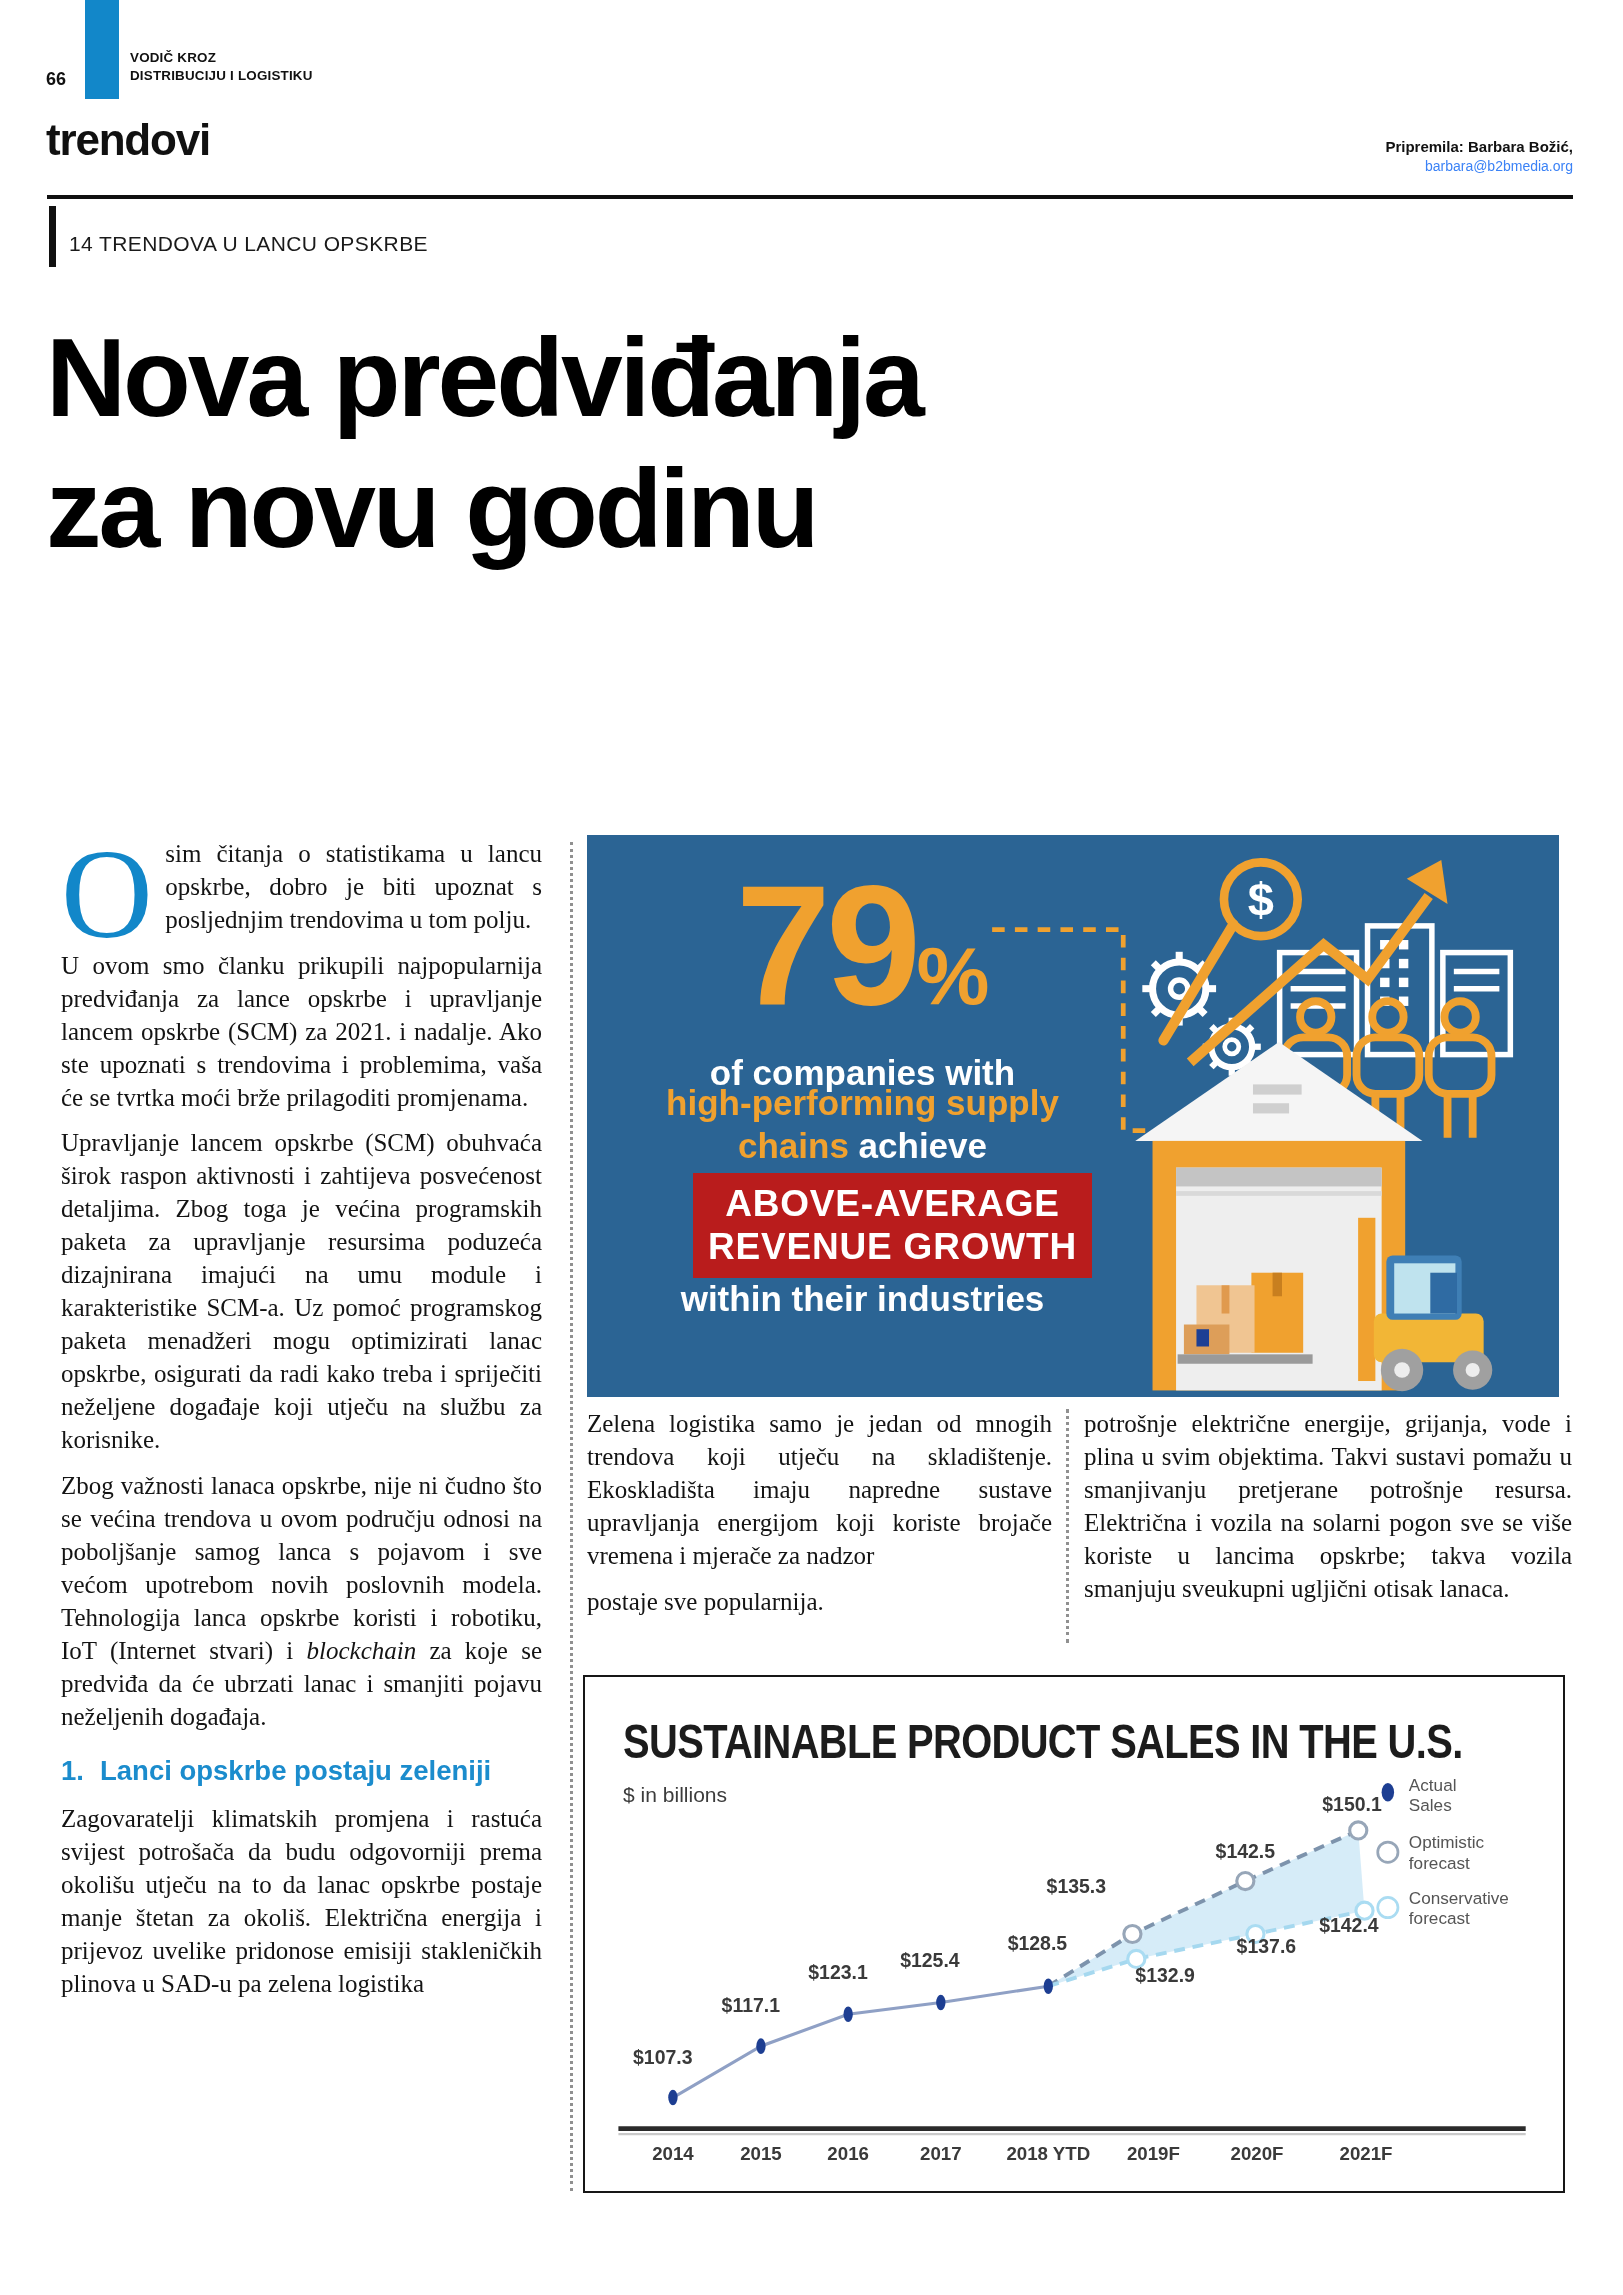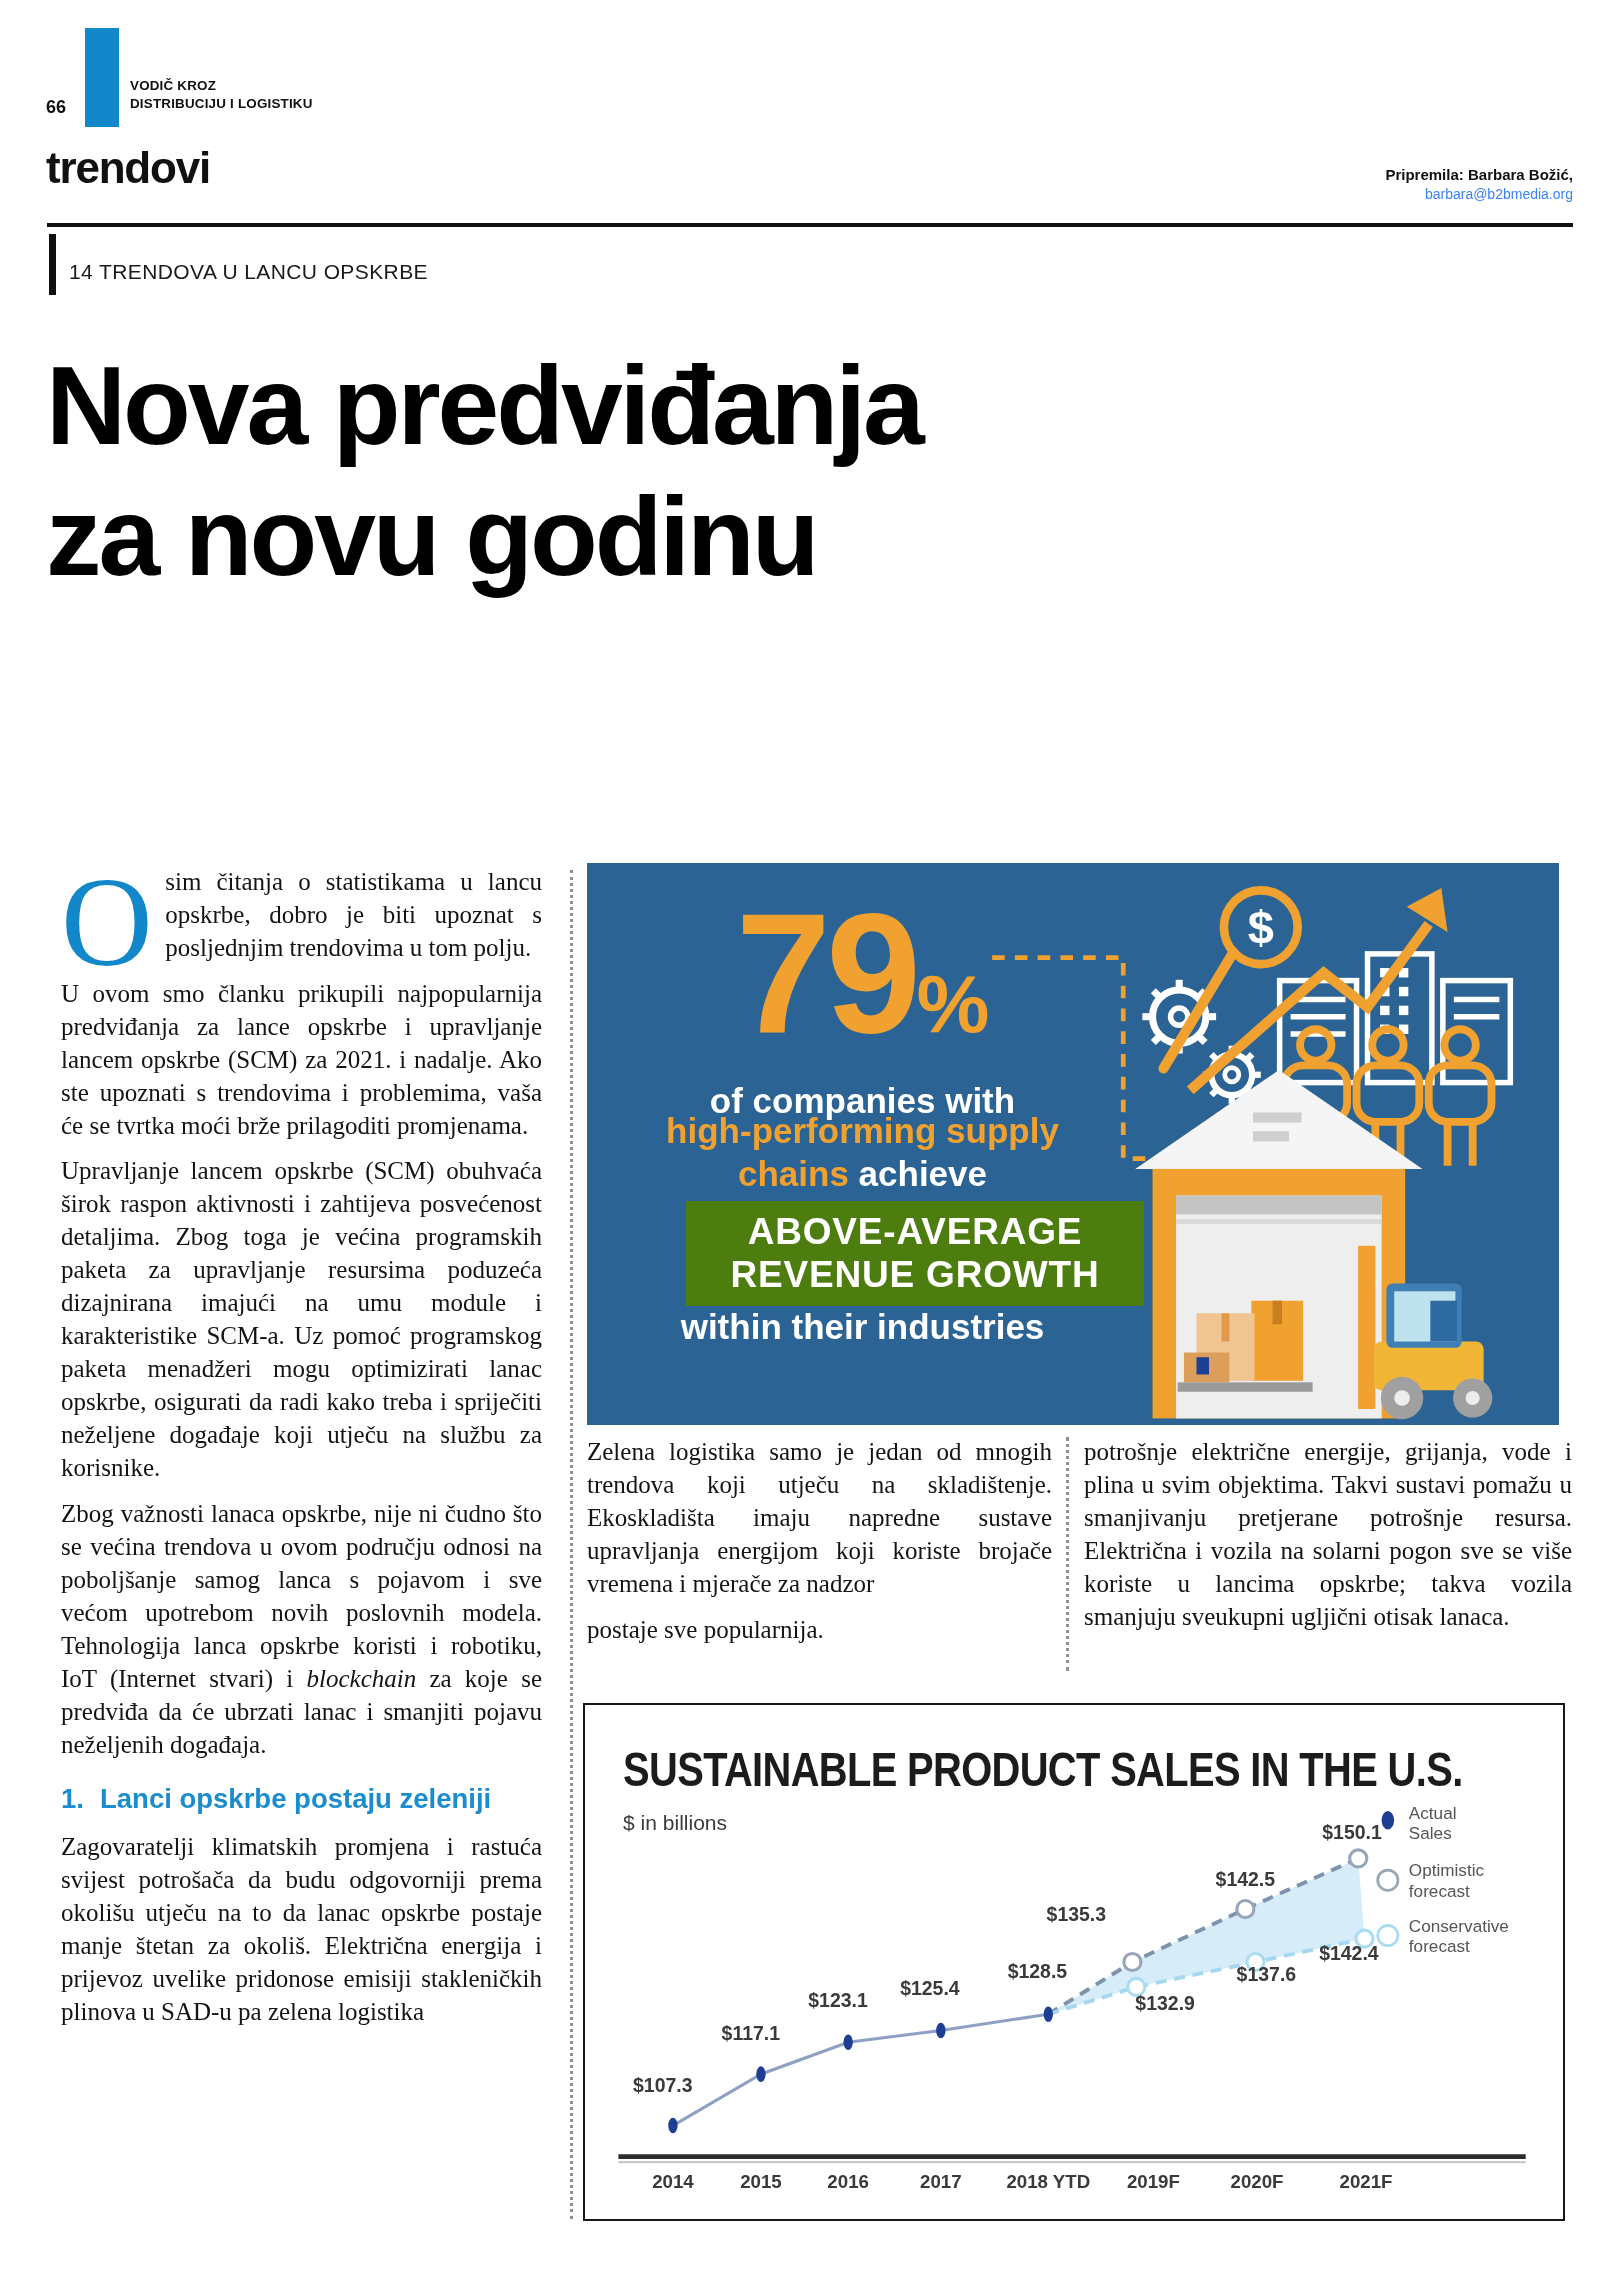--- a/index.html
+++ b/index.html
@@ -1,21 +1,21 @@
 <!DOCTYPE html>
 <html style="font-size:12.6px"><head>
 <meta charset="utf-8">
 <style>
   html,body { margin:0; padding:0; background:#e8e8e8; }
   .page {
     position:relative; width:1623px; height:2295px; margin:0 auto;
     background:#ffffff; font-family:"Liberation Sans", sans-serif;
     overflow:hidden; color:#111;
   }
-  .abs { position:absolute;margin-top:28px; }
+  .abs { position:absolute; }
 
   
   .page-number { left:46px; top:69px; font-weight:bold; font-size:18px; }
   .logo-block  { left:85px; top:0; width:34px; height:99px; background:#1287c9; }
   .pub-name    { left:130px; top:49px; font-weight:bold; font-size:13.4px; line-height:18px; letter-spacing:0.2px; }
   .section-title { left:46px; top:115px; font-weight:bold; font-size:44px; letter-spacing:-1.2px;text-align:center; }
   .byline { right:50px; top:138px; text-align:right; }
   .byline .b1 { font-weight:bold; font-size:15px; }
   .byline .b2 { font-size:14px; color:#3b82f6; margin-top:3.1px; }
   .rule { left:47px; top:195px; width:1526px; height:3.9px; background:#101010; }
@@ -46,22 +46,22 @@
   .infographic { left:587px; top:835px; width:972px; height:562px; background:#2b6494; }
   .ig-text { position:absolute; left:22px; top:0; width:507px; text-align:center; color:#fff; }
   .ig-stat { position:absolute; left:0; top:23.6px; width:100%; line-height:1; }
   .ig-stat .n   { font-weight:bold; font-size:171px; letter-spacing:-4.7px; color:#f0a12f; }
   .ig-stat .pct { font-weight:bold; font-size:82px; color:#f0a12f; }
   .ig-line { position:absolute; left:0; width:100%; font-weight:bold; font-size:35px; }
   .ig-l1 { top:218px; }
   .ig-l2 { top:248px; color:#f0a12f; }
   .ig-l3 { top:291px; }
   .ig-l3 .or { color:#f0a12f; }
-  .ig-box { position:absolute; left:77px; top:338px; width:458px; padding:9.4px 0;
-            background:#4d7c0f; font-weight:bold; font-size:37px; line-height:43px; letter-spacing:0.8px; color:#fff; text-align:center; }
+  .ig-box { position:absolute; left:84px; top:338px; width:399px; padding:9.4px 0;
+            background:#b91c1c; font-weight:bold; font-size:37px; line-height:43px; letter-spacing:0.8px; color:#fff; text-align:center; }
   .ig-l4 { top:444px; }
   .ig-svg { position:absolute; left:0; top:0; width:100%; height:100%; }
   .ig-illus { position:absolute; left:531px; top:14px; width:430px; height:543px; }
 
   
   .chart { left:583px; top:1675px; width:982px; height:518px; border:2.4px solid #161616; box-sizing:border-box; background:#fff; }
   .chart svg { display:block; width:100%; height:100%; }
   .c-title { font-weight:bold; font-size:61px; fill:#1c1c1c; letter-spacing:-1px; }
   .c-sub   { font-size:27px; fill:#3c3c3c; }
   .c-year  { font-weight:bold; font-size:24px; fill:#3a3a3a; text-anchor:middle; }

